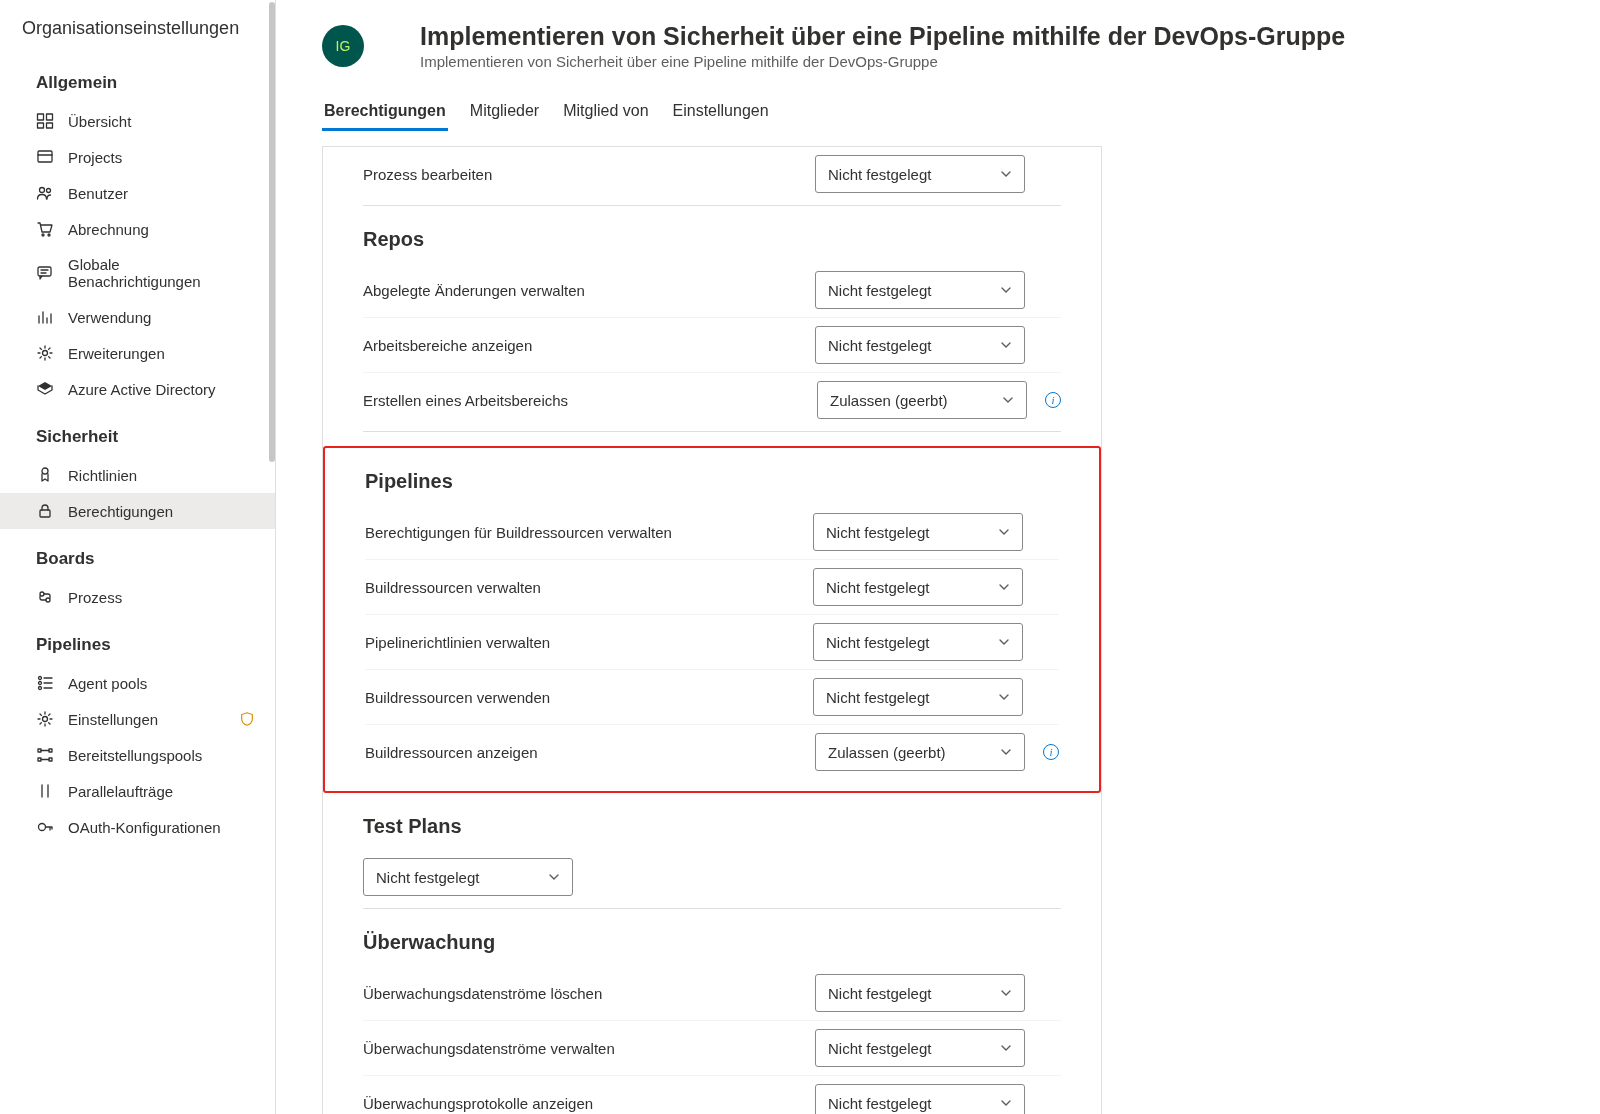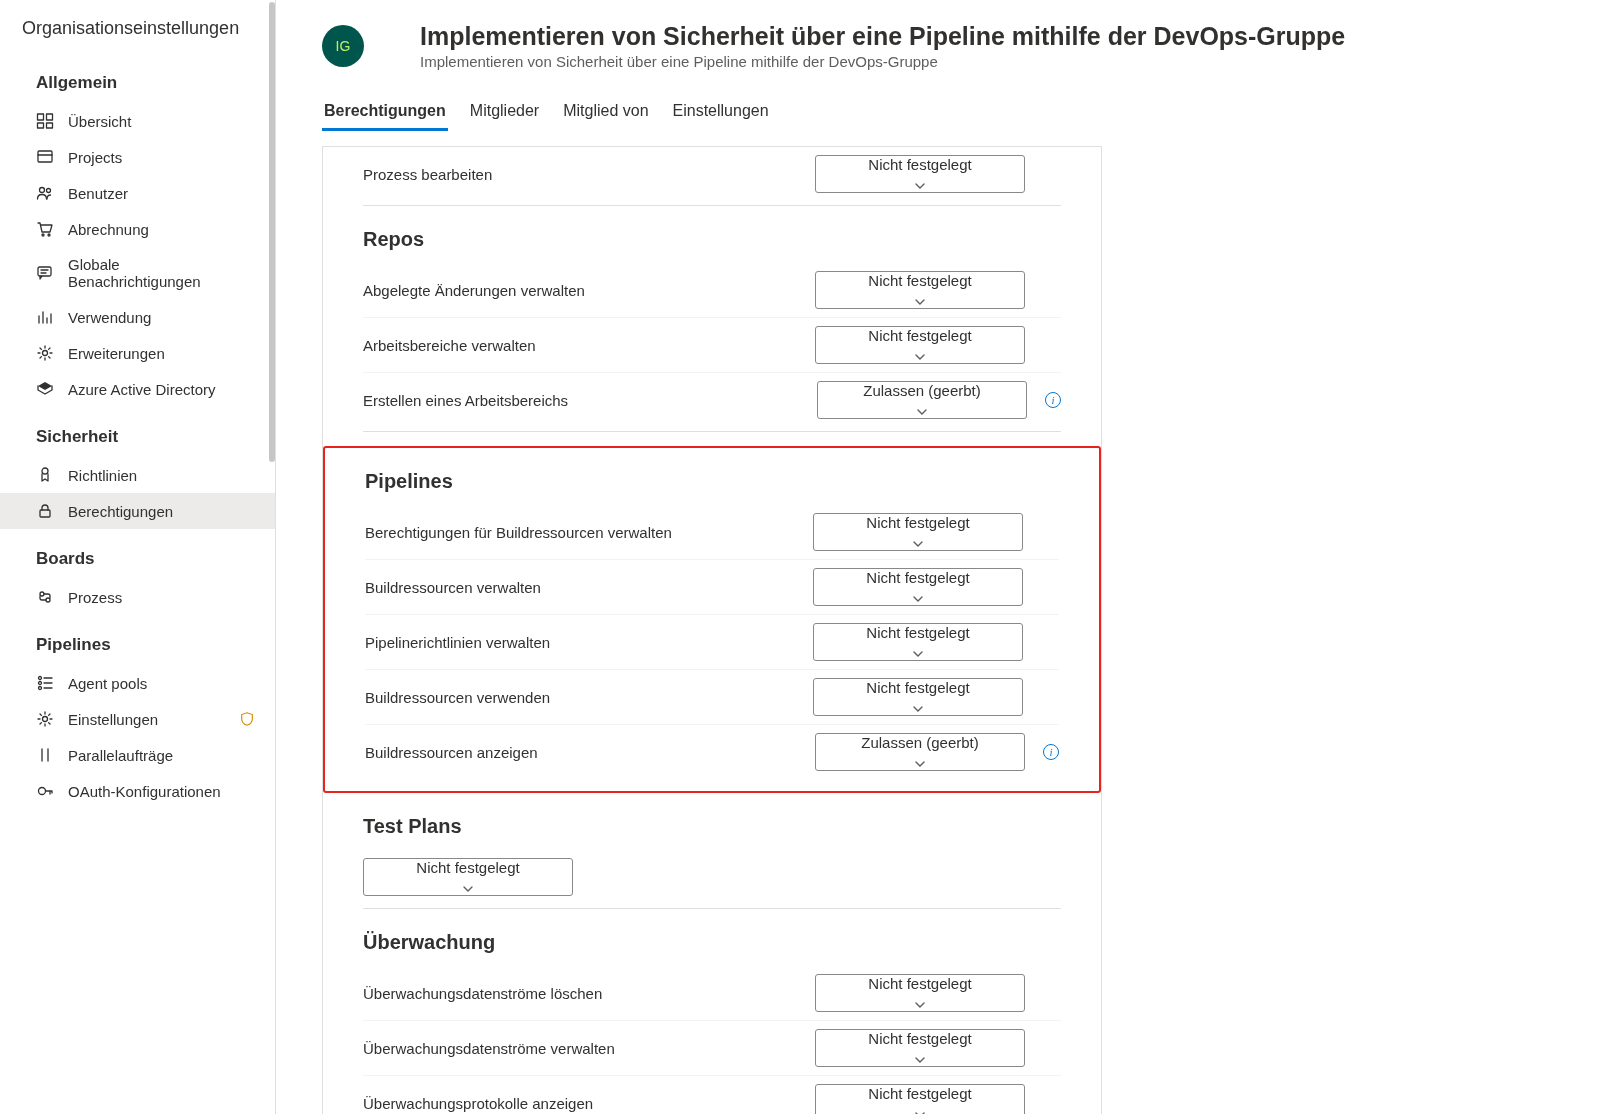--- a/index.html
+++ b/index.html
@@ -169,21 +169,20 @@
     height: 38px;
     border: 1px solid #8a8886;
     border-radius: 3px;
     display: flex;
     align-items: center;
     justify-content: space-between;
     padding: 0 12px;
     font-size: 15px;
     cursor: pointer;
     background: #fff;
-    flex-direction: column;
   }
   .chevron {
     font-size: 11px;
     color: #605e5c;
   }
   .info-icon {
     width: 16px;
     height: 16px;
     margin-left: 18px;
     color: #0078d4;
@@ -351,20 +350,33 @@
             <circle cx="9" cy="9" r="2.5" stroke="#323130" stroke-width="1.3" fill="none" stroke-linecap="round" stroke-linejoin="round"></circle>
             <path d="M9 2v2M9 14v2M2 9h2M14 9h2M4 4l1.4 1.4M12.6 12.6L14 14M4 14l1.4-1.4M12.6 5.4L14 4" stroke="#323130" stroke-width="1.3" fill="none" stroke-linecap="round" stroke-linejoin="round"></path>
           </svg>
         </span>
         <span>Einstellungen</span>
         <span class="badge-icon">
           <svg width="16" height="16" viewBox="0 0 18 18">
             <path d="M9 2l6 2v5c0 4-3 6-6 7-3-1-6-3-6-7V4z" stroke="#d29200" stroke-width="1.3" fill="none"></path>
           </svg>
         </span>
+      </div>
+      <div class="nav-item">
+        <span class="icon">
+          <svg width="18" height="18" viewBox="0 0 18 18">
+            <rect x="2" y="3" width="3" height="3" stroke="#323130" stroke-width="1.3" fill="none" stroke-linecap="round" stroke-linejoin="round"></rect>
+            <rect x="2" y="12" width="3" height="3" stroke="#323130" stroke-width="1.3" fill="none" stroke-linecap="round" stroke-linejoin="round"></rect>
+            <rect x="13" y="3" width="3" height="3" stroke="#323130" stroke-width="1.3" fill="none" stroke-linecap="round" stroke-linejoin="round"></rect>
+            <rect x="13" y="12" width="3" height="3" stroke="#323130" stroke-width="1.3" fill="none" stroke-linecap="round" stroke-linejoin="round"></rect>
+            <line x1="5" y1="4.5" x2="13" y2="4.5" stroke="#323130" stroke-width="1.3" fill="none" stroke-linecap="round" stroke-linejoin="round"></line>
+            <line x1="5" y1="13.5" x2="13" y2="13.5" stroke="#323130" stroke-width="1.3" fill="none" stroke-linecap="round" stroke-linejoin="round"></line>
+          </svg>
+        </span>
+        <span>Bereitstellungspools</span>
       </div>
       <div class="nav-item">
         <span class="icon">
           <svg width="18" height="18" viewBox="0 0 18 18">
             <line x1="6" y1="3" x2="6" y2="15" stroke="#323130" stroke-width="1.3" fill="none" stroke-linecap="round" stroke-linejoin="round"></line>
             <line x1="12" y1="3" x2="12" y2="15" stroke="#323130" stroke-width="1.3" fill="none" stroke-linecap="round" stroke-linejoin="round"></line>
           </svg>
         </span>
         <span>Parallelaufträge</span>
       </div>
@@ -424,21 +436,21 @@
               <span class="chevron">
                 <svg width="12" height="12" viewBox="0 0 12 12">
                   <path d="M2 4l4 4 4-4" stroke="#605e5c" stroke-width="1.4" fill="none" stroke-linecap="round"></path>
                 </svg>
               </span>
             </div>
             <div class="info-spacer"></div>
           </div>
         </div>
         <div class="perm-row">
-          <div class="perm-label">Arbeitsbereiche verwalten</div>
+          <div class="perm-label">Arbeitsbereiche anzeigen</div>
           <div style="display: flex; align-items: center;">
             <div class="perm-select">
               <span>Nicht festgelegt</span>
               <span class="chevron">
                 <svg width="12" height="12" viewBox="0 0 12 12">
                   <path d="M2 4l4 4 4-4" stroke="#605e5c" stroke-width="1.4" fill="none" stroke-linecap="round"></path>
                 </svg>
               </span>
             </div>
             <div class="info-spacer"></div>

